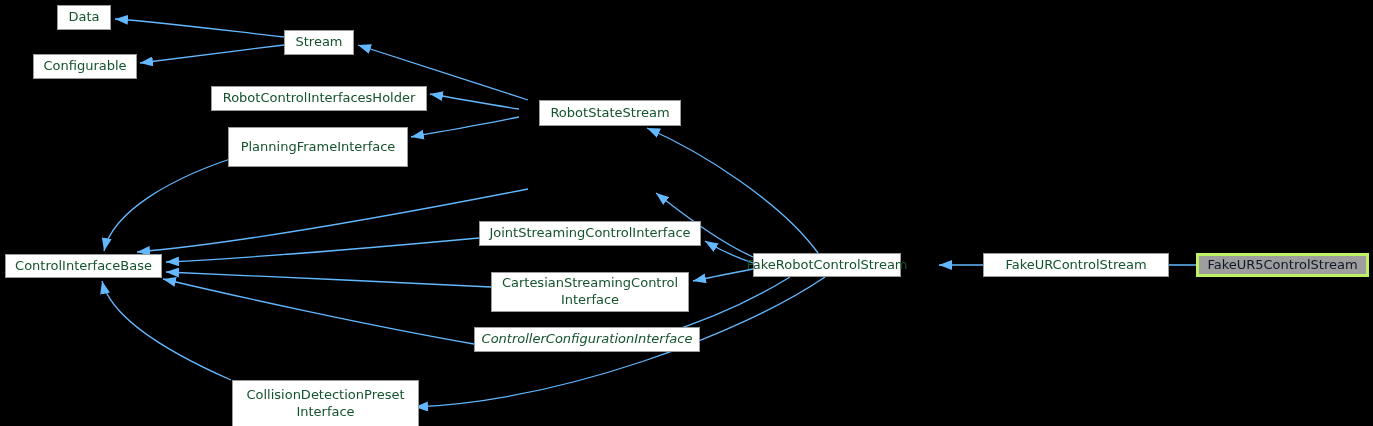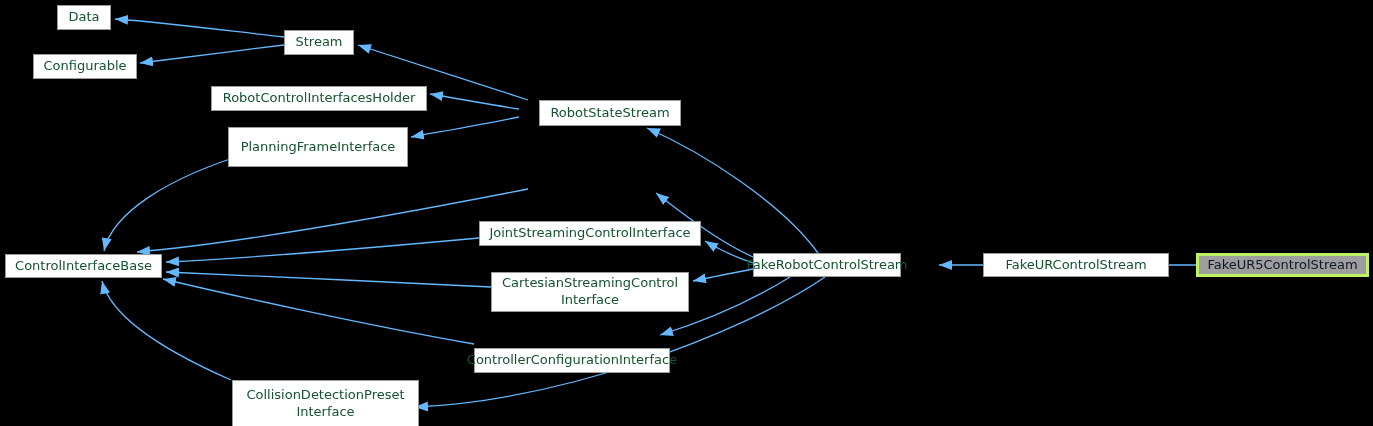--- a/index.html
+++ b/index.html
@@ -77,21 +77,21 @@
   <div class="node" style="left:519px;top:100px;width:142px;height:26px;margin-left:20px;">RobotStateStream</div>
 
 
   <div class="node" style="left:479px;top:221px;width:222px;height:25px;">JointStreamingControlInterface</div>
 
   <div class="node" style="left:5px;top:254px;width:157px;height:24px;">ControlInterfaceBase</div>
 
   <div class="node" style="left:491px;top:272px;width:198px;height:40px;">CartesianStreamingControl
 Interface</div>
 
-  <div class="node" style="left:474px;top:348px;width:196px;height:25px;">ControllerConfigurationInterface</div>
+  <div class="node" style="left:474px;top:327px;width:226px;height:25px;font-style:italic;">ControllerConfigurationInterface</div>
 
   <div class="node" style="left:753px;top:253px;width:148px;height:24px;">FakeRobotControlStream</div>
 
   <div class="node" style="left:983px;top:253px;width:186px;height:24px;">FakeURControlStream</div>
 
   <div class="node highlight" style="left:1196px;top:253px;width:173px;height:24px;">FakeUR5ControlStream</div>
 
   <div class="node" style="left:232px;top:380px;width:187px;height:48px;">CollisionDetectionPreset
 Interface</div>
 

